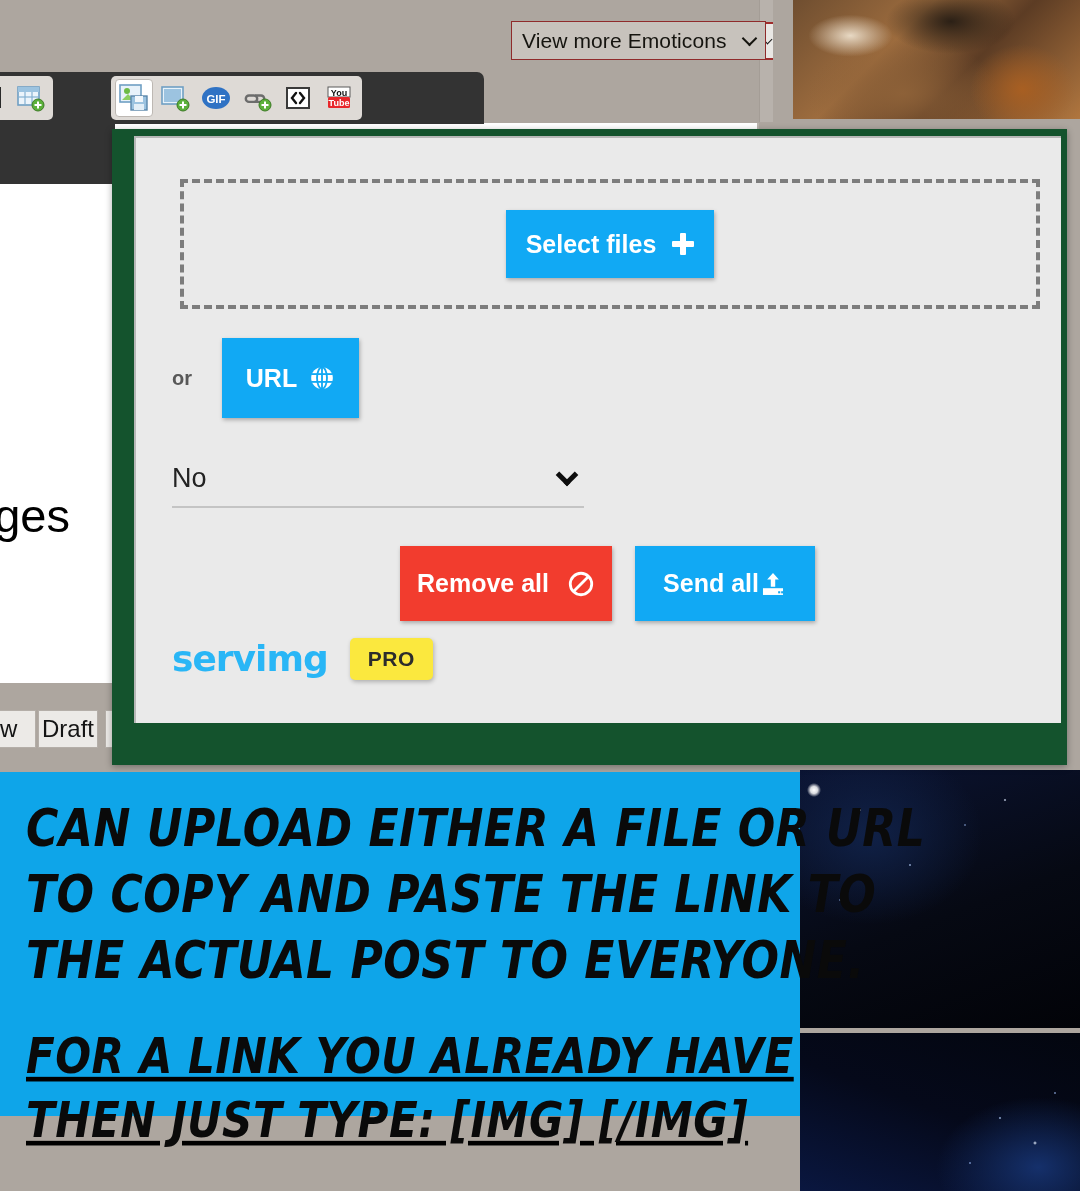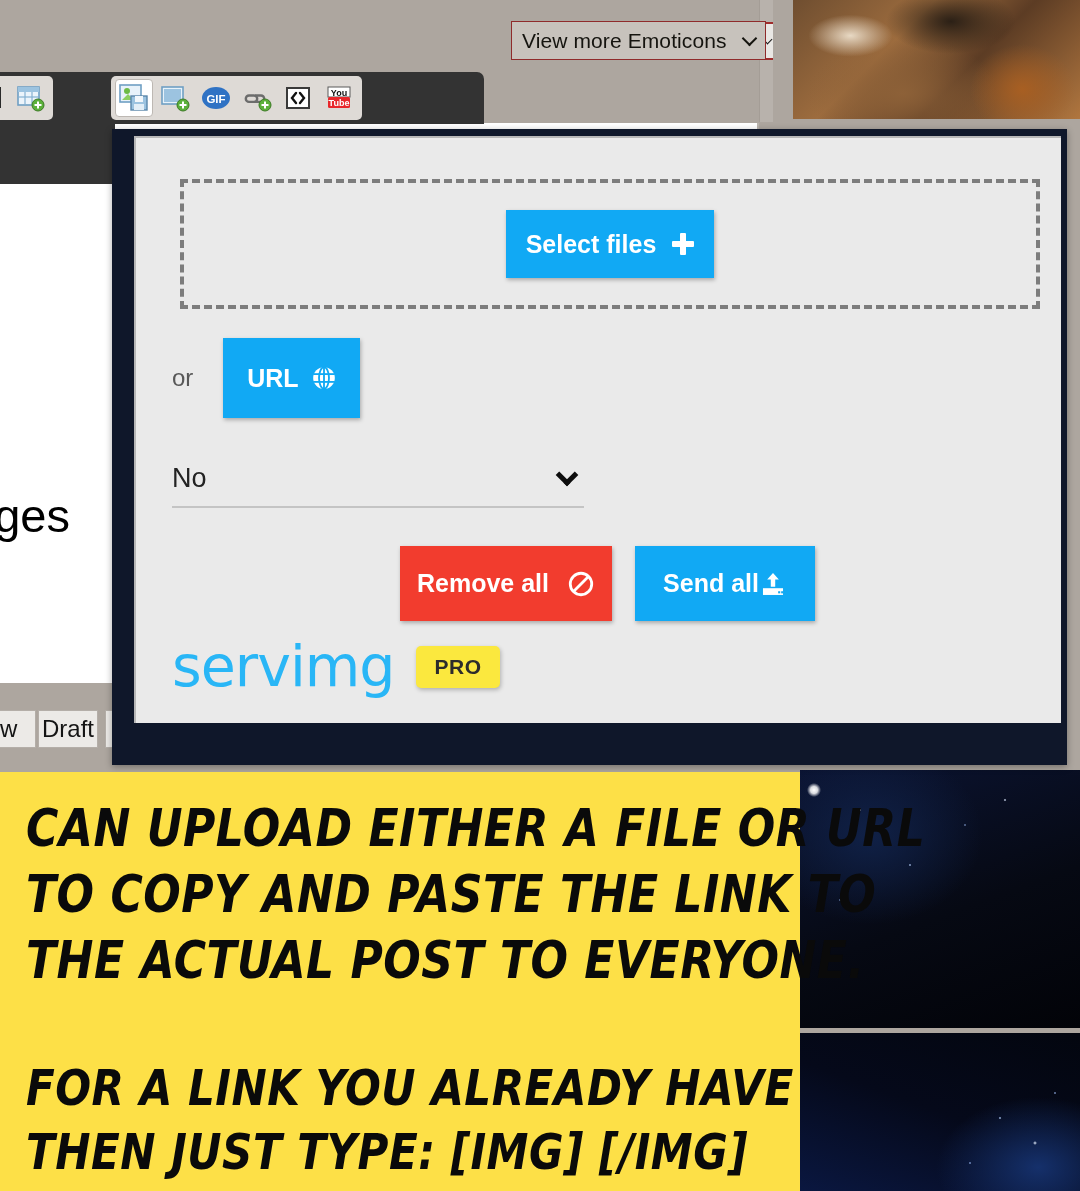--- a/index.html
+++ b/index.html
@@ -125,21 +125,21 @@
     position: relative;
   }
   .tb-btn.active { background: #ffffff; border: 1px solid #bdb8b3; }
 
   
   .ico { display: block; }
 
   
   #upload-dialog {
     position: absolute; left: 112px; top: 129px; width: 955px; height: 636px;
-    background: #0f172a;
+    background: #14532d;
     box-shadow: 0 2px 7px rgba(0,0,0,.33);
   }
   #upload-panel {
     position: absolute; left: 22px; top: 7px; right: 6px; bottom: 42px;
     background: #eaeaea;
     border-top: 2px solid #b7b7b7;
     border-left: 2px solid #b7b7b7;
   }
 
   
@@ -164,21 +164,21 @@
   #btn-select-files .plus::after {
     content: ""; position: absolute; background: #fff; border-radius: 1px;
   }
   #btn-select-files .plus::before { left: 8px; top: 0; width: 6px; height: 22px; }
   #btn-select-files .plus::after  { top: 8px; left: 0; width: 22px; height: 6px; }
 
   
   #or-row {
     position: absolute; left: 36px; top: 200px; display: flex; align-items: center; gap: 30px;
   }
-  #or-label { font-size: 24px; color: #585858; }
+  #or-label { font-size: 20px; color: #585858; font-weight: bold; }
   #btn-url {
     background: #11a9f4; width: 137px; height: 80px; font-size: 25px; gap: 12px;
   }
   .globe-icon { width: 26px; height: 26px; }
 
   
   #yesno-select {
     position: absolute; left: 36px; top: 312px; width: 412px; height: 58px;
     border-bottom: 2px solid #c4c4c4;
     display: flex; align-items: center;
@@ -201,49 +201,49 @@
     background: #11a9f4; width: 180px; height: 75px; font-size: 25px; gap: 0;
   }
   .ban-icon { width: 28px; height: 28px; }
   .upload-icon { width: 28px; height: 28px; }
 
   
   #servimg-brand {
     position: absolute; left: 36px; top: 500px; display: flex; align-items: center; gap: 22px;
   }
   #servimg-logo {
-    font-size: 57px; color: #29b6f6; letter-spacing: -1px; line-height: 1;
-    font-family: "DejaVu Sans", sans-serif; font-weight: 400;
+    font-size: 36px; color: #29b6f6; letter-spacing: -1px; line-height: 1;
+    font-family: "DejaVu Sans", sans-serif; font-weight: 700;
   }
   #pro-badge {
     background: #fbe83e; color: #2c2c2c; font-weight: bold; font-size: 21px;
     padding: 9px 18px; border-radius: 5px; letter-spacing: .6px;
     box-shadow: 1px 2px 4px rgba(0,0,0,.25);
     text-align: right;
   }
 
   
   #caption-block {
-    position: absolute; left: 0; top: 772px; width: 800px; height: 419px;
-    background: #fde047;
+    position: absolute; left: 0; top: 772px; width: 800px; height: 344px;
+    background: #0ea5e9;
     padding: 18px 14px 0 26px;
   }
   .caption-line {
     font-family: "DejaVu Sans", sans-serif;
     font-weight: bold; font-style: italic;
     color: #0a0a0a;
     font-size: 45px;
     line-height: 1.47;
     letter-spacing: .5px;
     white-space: nowrap;
     text-transform: uppercase;
     transform: scaleY(1.16) scaleX(.98);
     transform-origin: left top;
   }
-  #caption-para-2 { margin-top: 64px; }
+  #caption-para-2 { margin-top: 32px; text-decoration: underline; }
   #caption-para-2 .caption-line { font-size: 43px; }
 </style>
 </head>
 <body>
 
 <div id="backdrop"></div>
 
 <div class="thumb" id="thumb-cat"></div>
 <div class="thumb" id="thumb-sky-1"></div>
 <div class="thumb" id="thumb-sky-2"></div>

